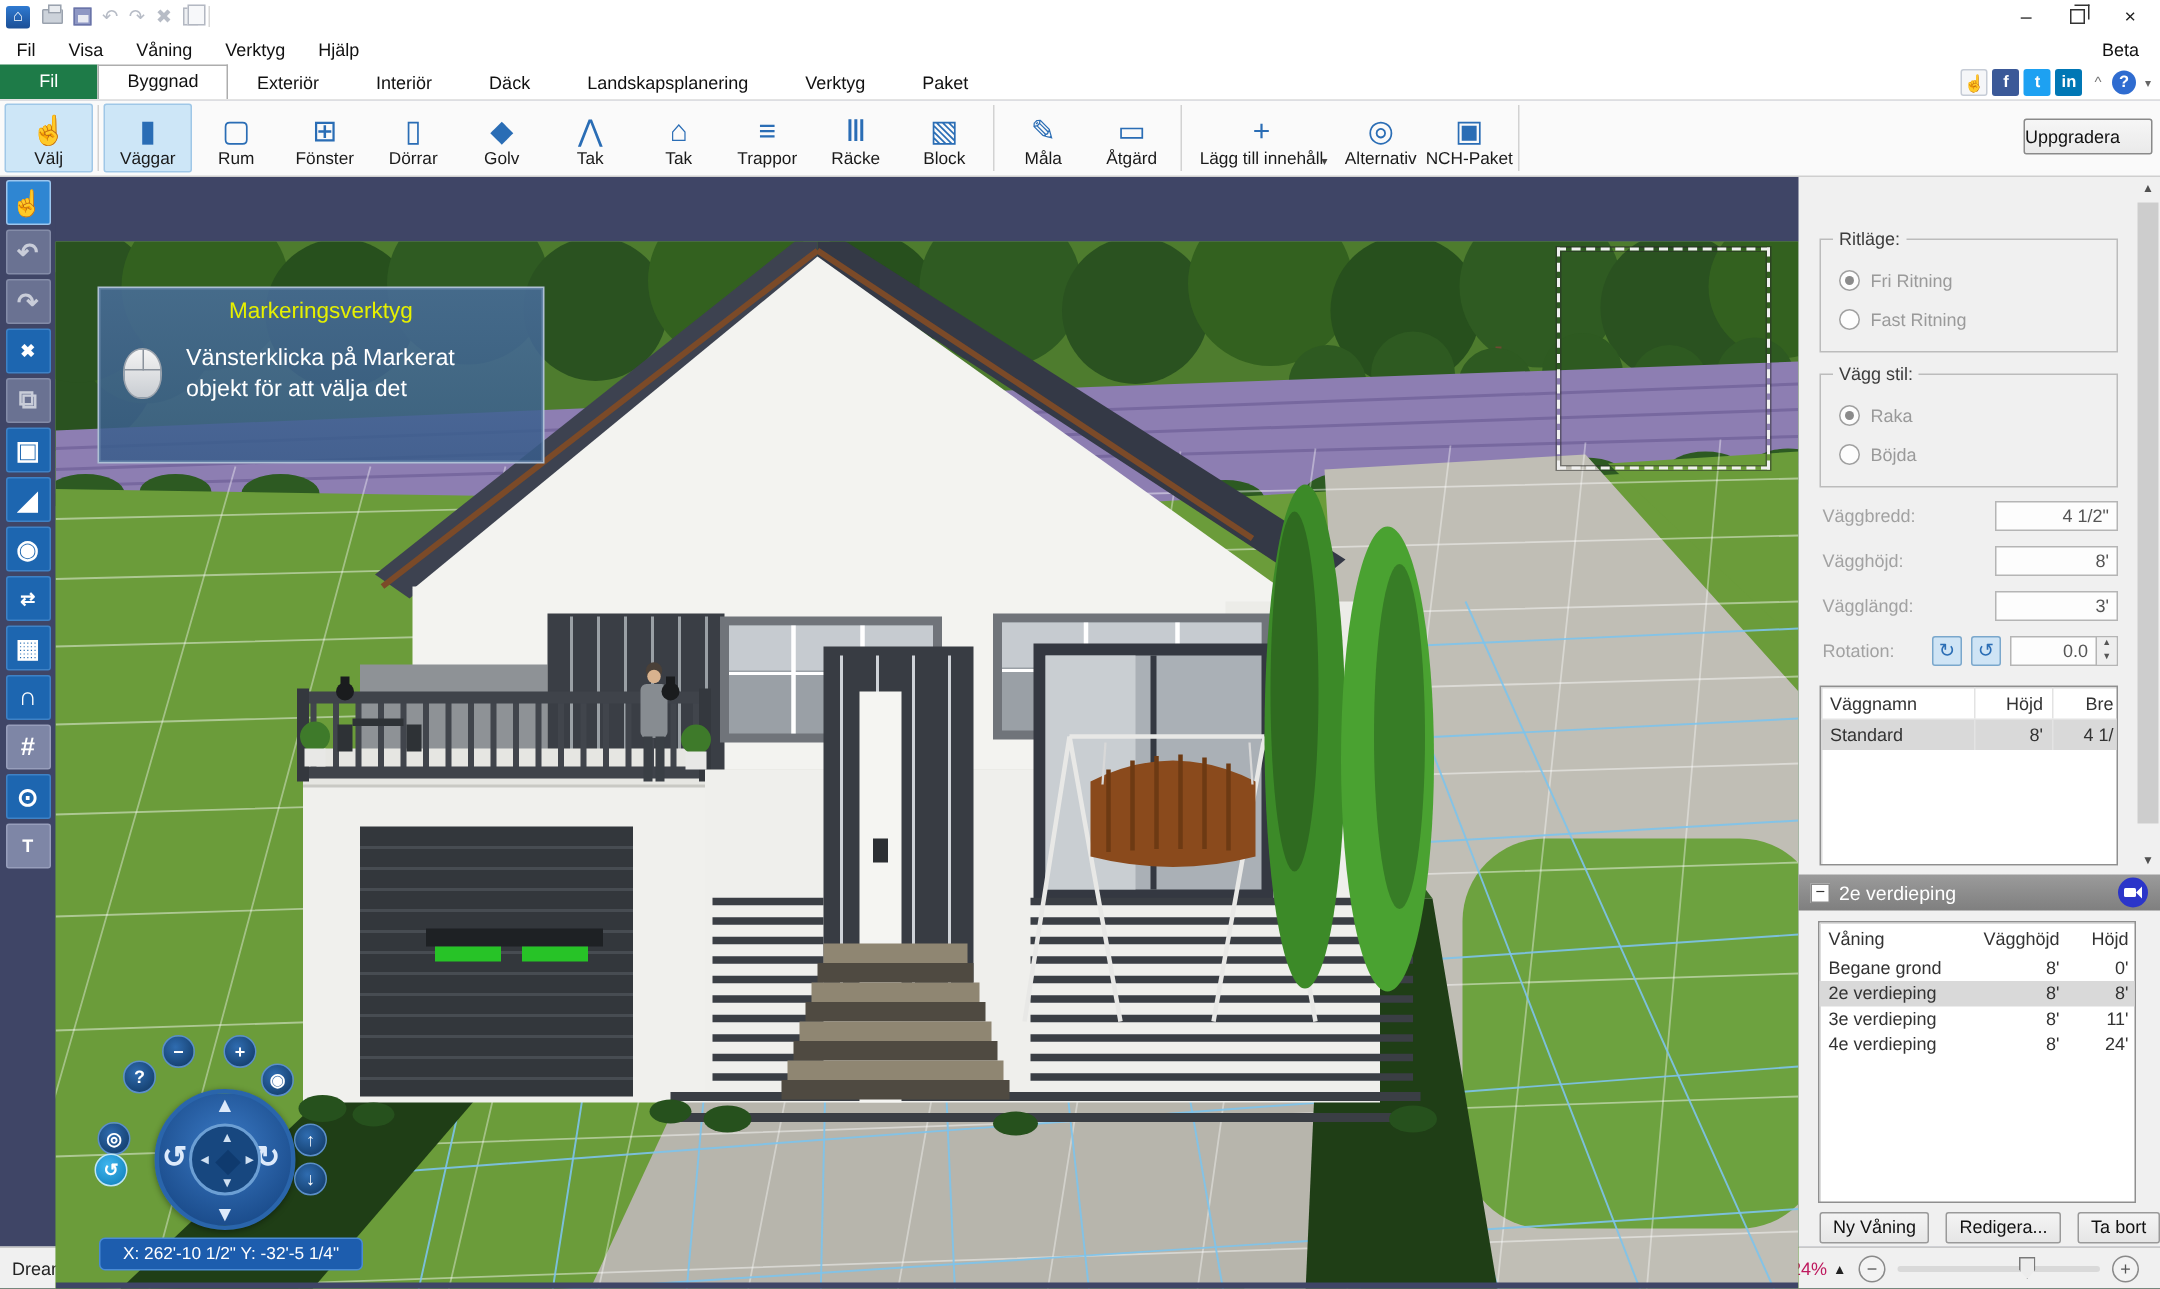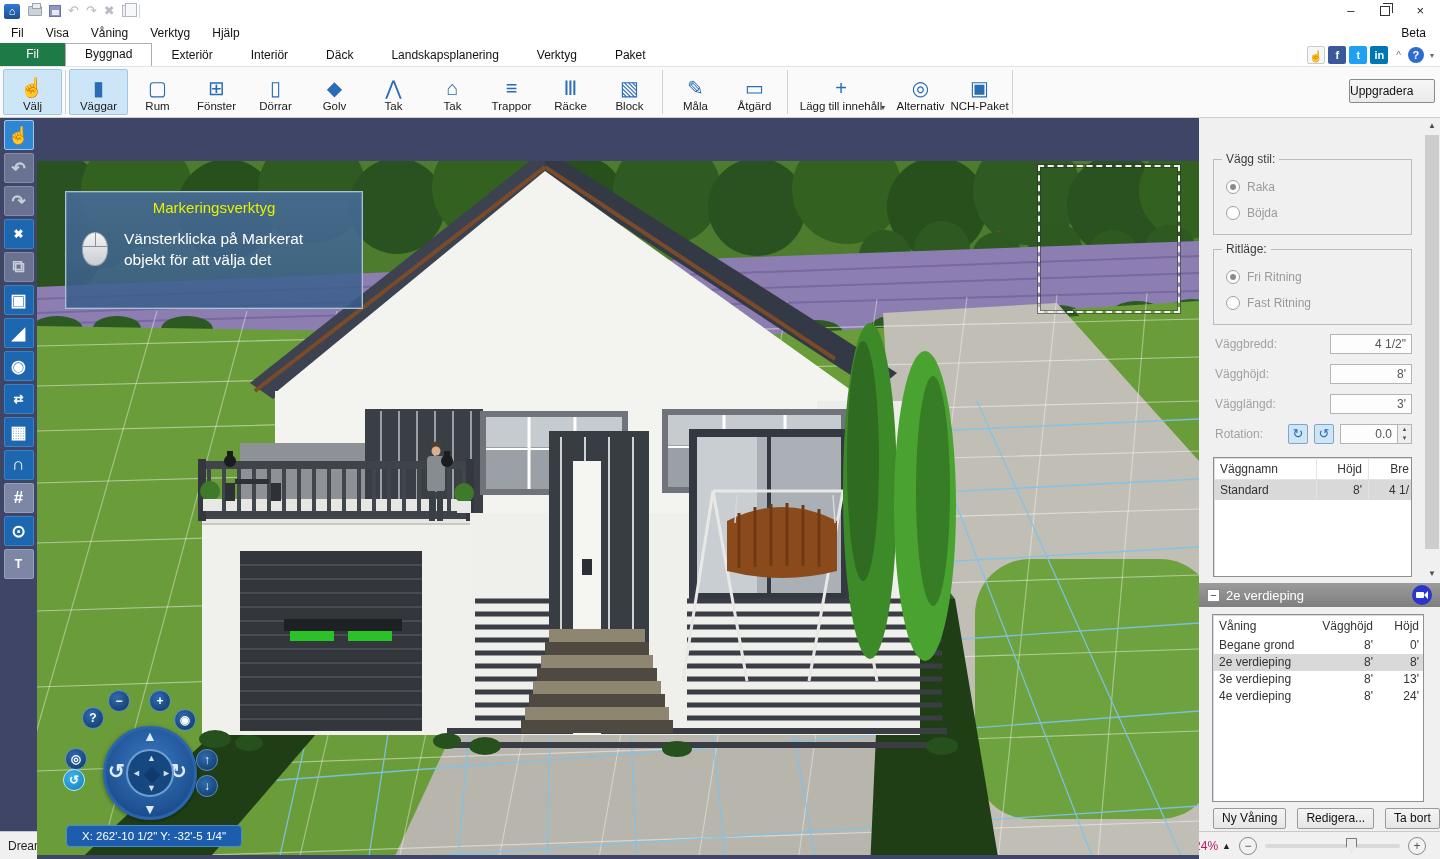--- a/index.html
+++ b/index.html
@@ -572,39 +572,39 @@
 
     <div class="rightpanel">
       <div class="scrollcol">
         <div class="scr-btn">▲</div>
         <div class="scr-thumb"></div>
         <div class="scr-btn down">▼</div>
       </div>
 
       <div class="pbody1">
         <div class="groupbox">
+          <span class="glabel">Ritläge:</span>
+          <div class="radio-row">
+            <span class="radio sel"></span>
+            <span class="radio-lbl">Fri Ritning</span>
+          </div>
+          <div class="radio-row" style="margin-bottom:4px;">
+            <span class="radio"></span>
+            <span class="radio-lbl">Fast Ritning</span>
+          </div>
+        </div>
+        <div class="groupbox">
           <span class="glabel">Vägg stil:</span>
           <div class="radio-row">
             <span class="radio sel"></span>
             <span class="radio-lbl">Raka</span>
           </div>
           <div class="radio-row" style="margin-bottom:4px;">
             <span class="radio"></span>
             <span class="radio-lbl">Böjda</span>
-          </div>
-        </div>
-        <div class="groupbox">
-          <span class="glabel">Ritläge:</span>
-          <div class="radio-row">
-            <span class="radio sel"></span>
-            <span class="radio-lbl">Fri Ritning</span>
-          </div>
-          <div class="radio-row" style="margin-bottom:4px;">
-            <span class="radio"></span>
-            <span class="radio-lbl">Fast Ritning</span>
           </div>
         </div>
 
         <div class="field-row">
           <span class="flabel">Väggbredd:</span>
           <span class="fbox">4 1/2"</span>
         </div>
         <div class="field-row">
           <span class="flabel">Vägghöjd:</span>
           <span class="fbox">8'</span>
@@ -656,21 +656,21 @@
           <span class="f3">0'</span>
         </div>
         <div class="frow selrow">
           <span class="f1">2e verdieping</span>
           <span class="f2">8'</span>
           <span class="f3">8'</span>
         </div>
         <div class="frow">
           <span class="f1">3e verdieping</span>
           <span class="f2">8'</span>
-          <span class="f3">13'</span>
+          <span class="f3">11'</span>
         </div>
         <div class="frow">
           <span class="f1">4e verdieping</span>
           <span class="f2">8'</span>
           <span class="f3">24'</span>
         </div>
       </div>
 
       <div class="pbuttons">
         <span class="pbtn">Ny Våning</span>

